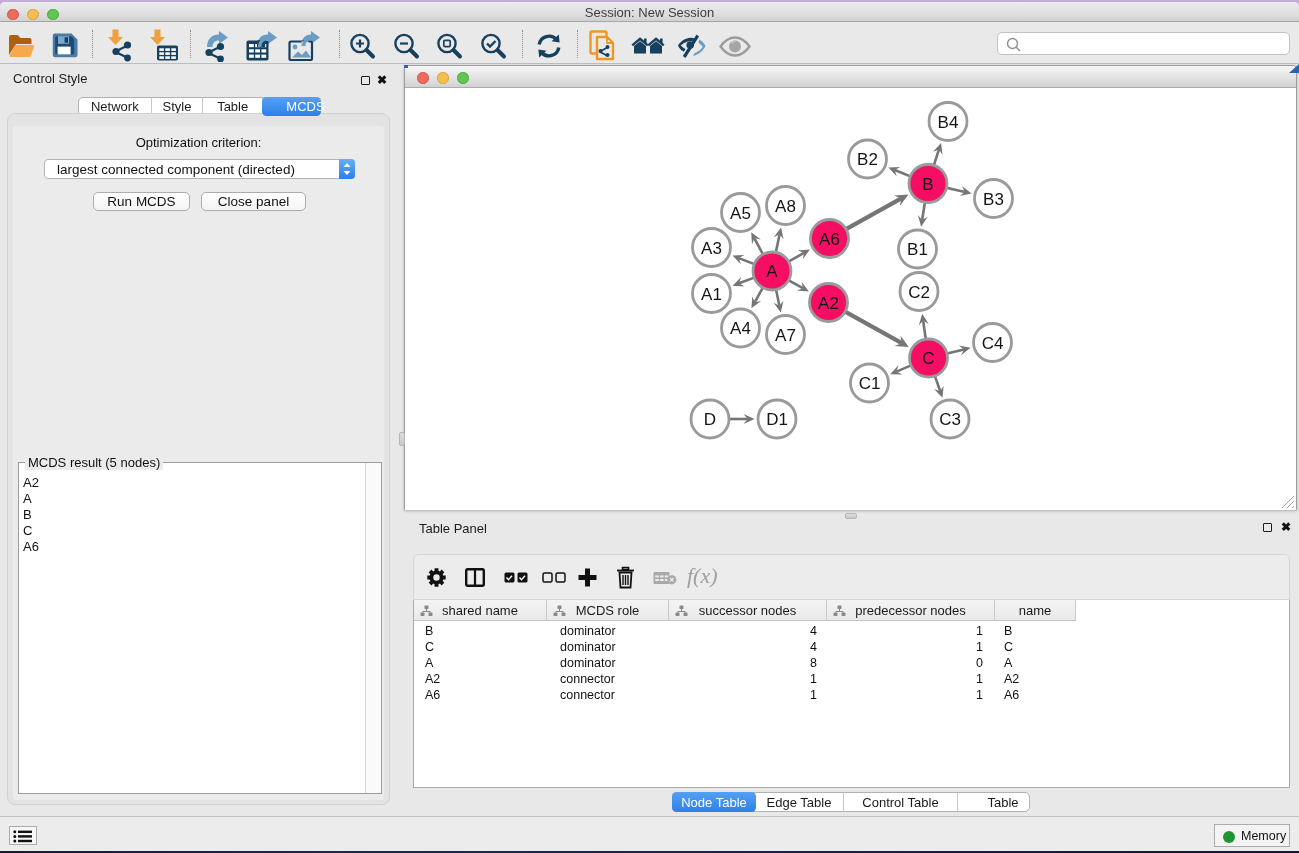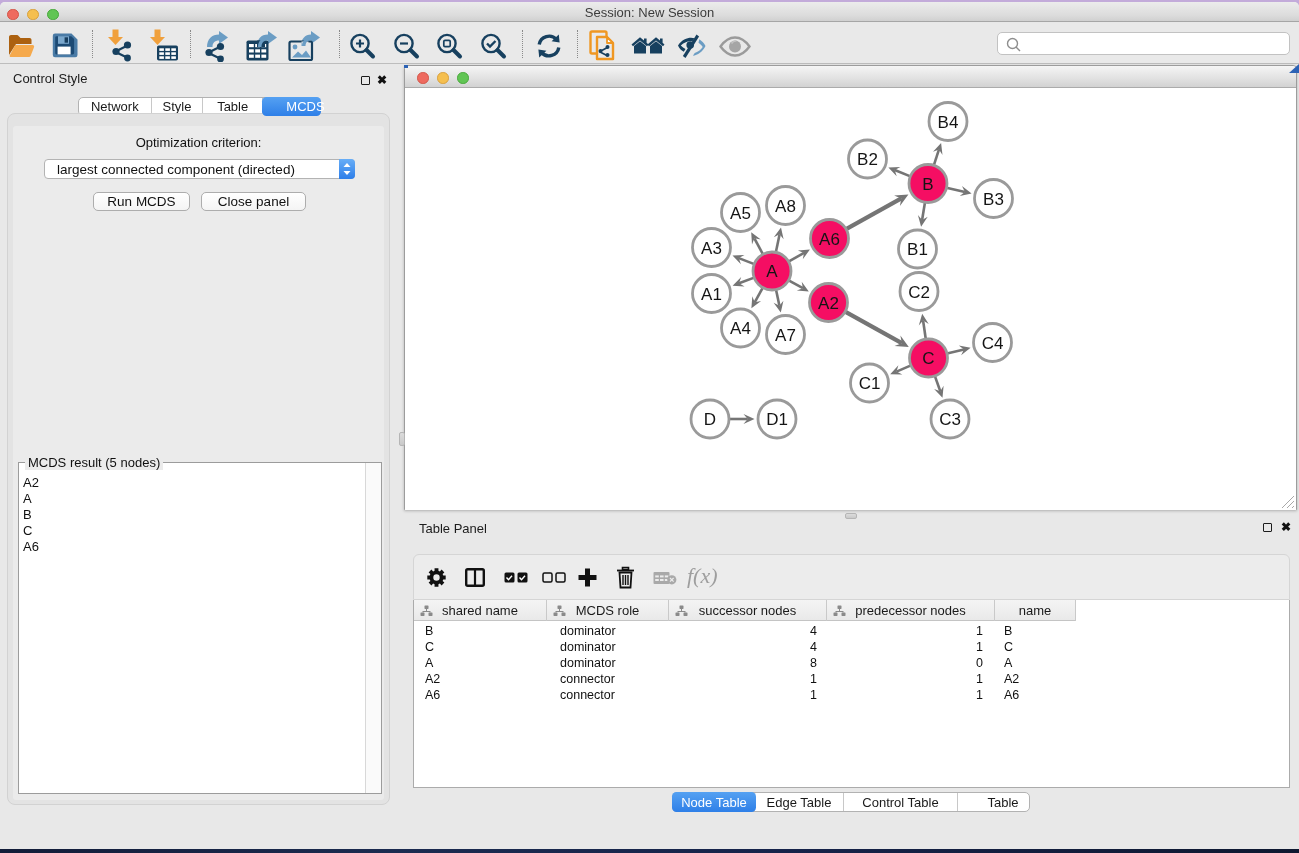--- a/index.html
+++ b/index.html
@@ -527,13 +527,31 @@
 </div>
 <div class="seg" style="left:672px;top:790px;width:358px;height:20px">
   <div class="sel" style="width:84px">Node Table</div>
   <div style="width:89px">Edge Table</div>
   <div style="width:114px">Control Table</div>
   <div style="width:62px">Table</div>
 </div>
 <div style="position:absolute;left:399px;top:430px;width:6px;height:14px;background:linear-gradient(#dcdcdc,#c9c9c9);border:1px solid #b5b5b5;border-radius:2px"></div>
 <div style="position:absolute;left:845px;top:511px;width:12px;height:6px;background:linear-gradient(#dcdcdc,#c9c9c9);border:1px solid #b5b5b5;border-radius:2px"></div>
 <div style="position:absolute;left:404px;top:63px;width:4px;height:3px;background:#2c62b5"></div>
+<div id="statusbar">
+  <div id="listbtn">
+    <svg width="20" height="13" viewBox="0 0 20 13" style="position:absolute;left:3px;top:2.5px">
+      <g fill="#111">
+            <circle cx="1.8" cy="1.8" r="1.5"></circle>
+            <circle cx="1.8" cy="6.4" r="1.5"></circle>
+            <circle cx="1.8" cy="11" r="1.5"></circle>
+      <rect x="5" y="0.6" width="14" height="2.4"></rect>
+            <rect x="5" y="5.2" width="14" height="2.4"></rect>
+            <rect x="5" y="9.8" width="14" height="2.4"></rect>
+          </g>
+    </svg>
+  </div>
+  <div id="membtn">
+        <div class="dot"></div>
+        <div class="mtext">Memory</div>
+      </div>
+</div>
 </div>
 
 </body></html>

